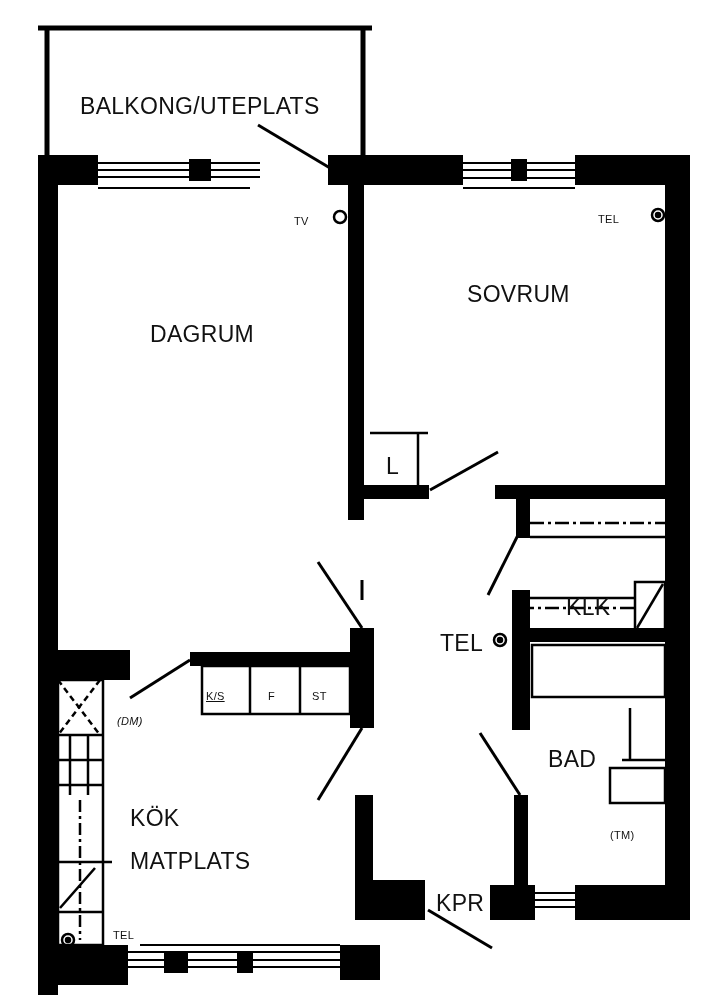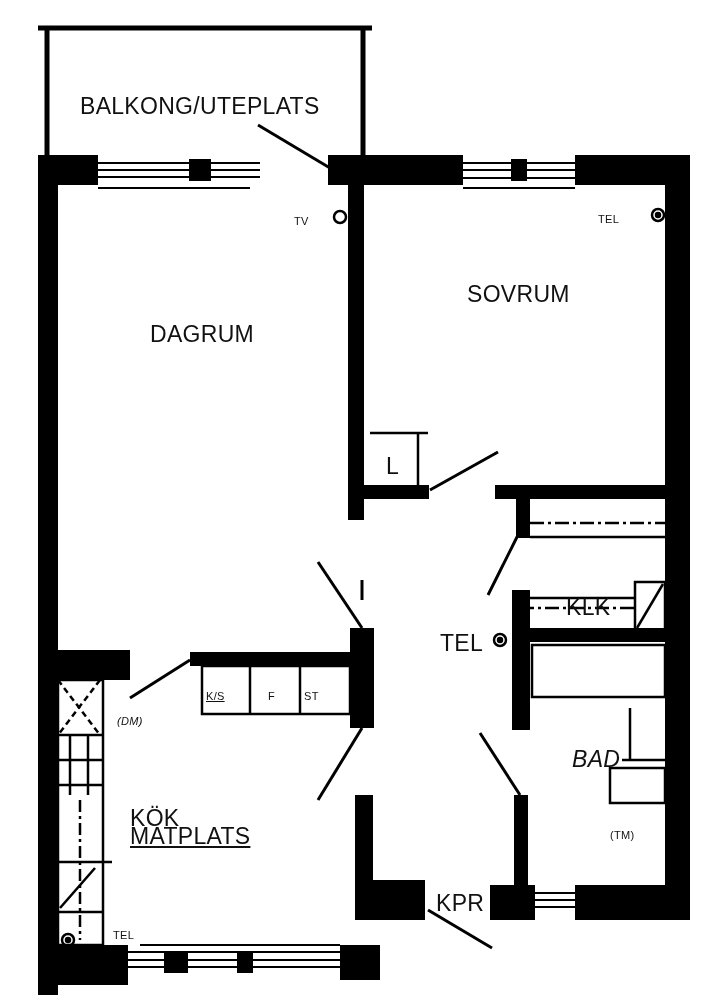--- a/index.html
+++ b/index.html
@@ -136,20 +136,20 @@
 <div class="lbl" style="left:80px;top:95px;">BALKONG/UTEPLATS</div>
 <div class="lbl sm" style="left:294px;top:208px;">TV</div>
 <div class="lbl sm" style="left:598px;top:206px;">TEL</div>
 <div class="lbl" style="left:150px;top:283px;margin-top:40px;">DAGRUM</div>
 <div class="lbl" style="left:467px;top:283px;">SOVRUM</div>
 <div class="lbl" style="left:386px;top:455px;">L</div>
 <div class="lbl" style="left:566px;top:558px;margin-top:38px;">KLK</div>
 <div class="lbl" style="left:440px;top:632px;">TEL</div>
 <div class="lbl sm" style="left:206px;top:683px;text-decoration:underline;">K/S</div>
 <div class="lbl sm" style="left:268px;top:683px;">F</div>
-<div class="lbl sm" style="left:304px;top:683px;">ST</div>
+<div class="lbl sm" style="left:312px;top:683px;">ST</div>
 <div class="lbl sm" style="left:117px;top:708px;font-style:italic;">(DM)</div>
-<div class="lbl" style="left:572px;top:748px;font-style:italic;">BAD</div>
+<div class="lbl" style="left:548px;top:748px;">BAD</div>
 <div class="lbl" style="left:130px;top:807px;">KÖK</div>
-<div class="lbl" style="left:130px;top:825px;text-decoration:underline;">MATPLATS</div>
+<div class="lbl" style="left:130px;top:850px;">MATPLATS</div>
 <div class="lbl" style="left:436px;top:892px;">KPR</div>
 <div class="lbl sm" style="left:610px;top:822px;">(TM)</div>
 <div class="lbl sm" style="left:113px;top:922px;">TEL</div>
 
 </body></html>

